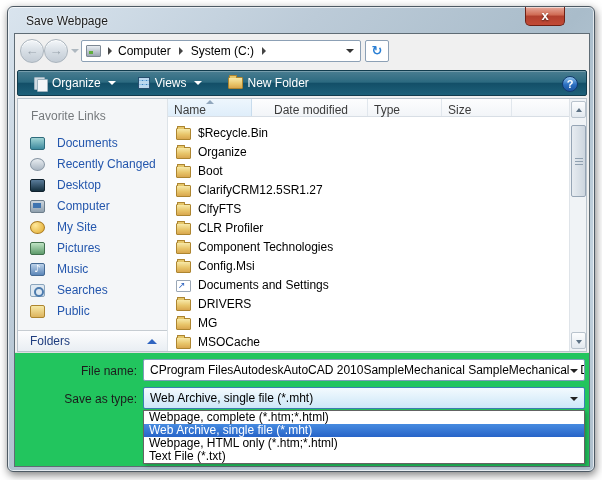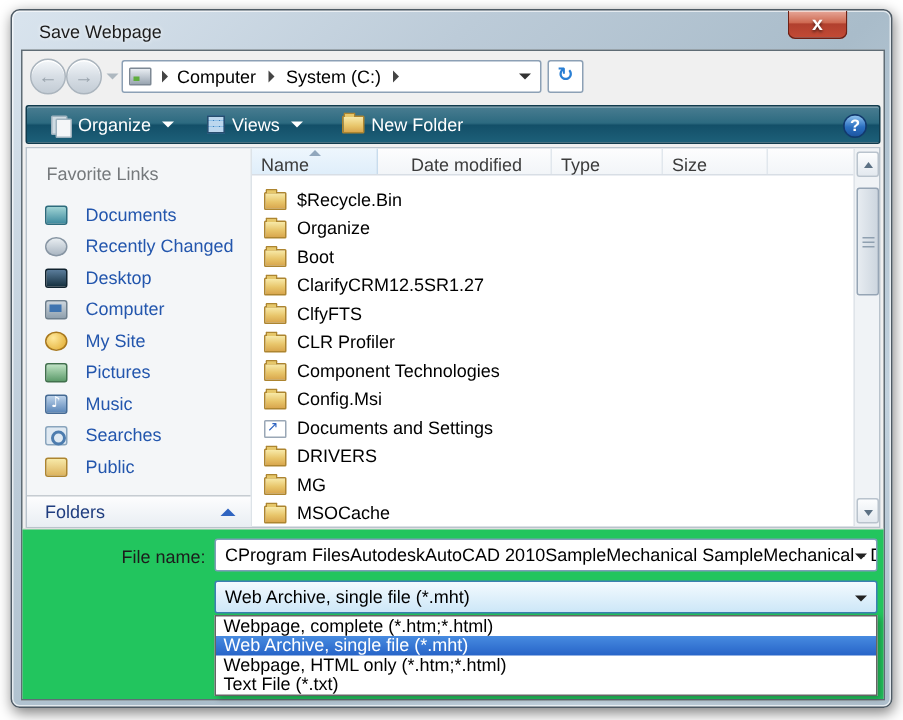--- a/index.html
+++ b/index.html
@@ -349,20 +349,21 @@
         </div>
       </div>
     </div>
 
     <div class="footer">
       <div class="frow-label fn-label">File name:</div>
       <div class="combo fn-combo">
         <span>CProgram FilesAutodeskAutoCAD 2010SampleMechanical SampleMechanical - Dat</span>
         <span class="caret"></span>
       </div>
+      <div class="frow-label st-label">Save as type:</div>
       <div class="combo st-combo">
         <span>Web Archive, single file (*.mht)</span>
         <span class="caret"></span>
       </div>
       <div class="type-dropdown">
           <div class="dd-item">
           <span>Webpage, complete (*.htm;*.html)</span>
         </div>
           <div class="dd-item selected">
           <span>Web Archive, single file (*.mht)</span>

